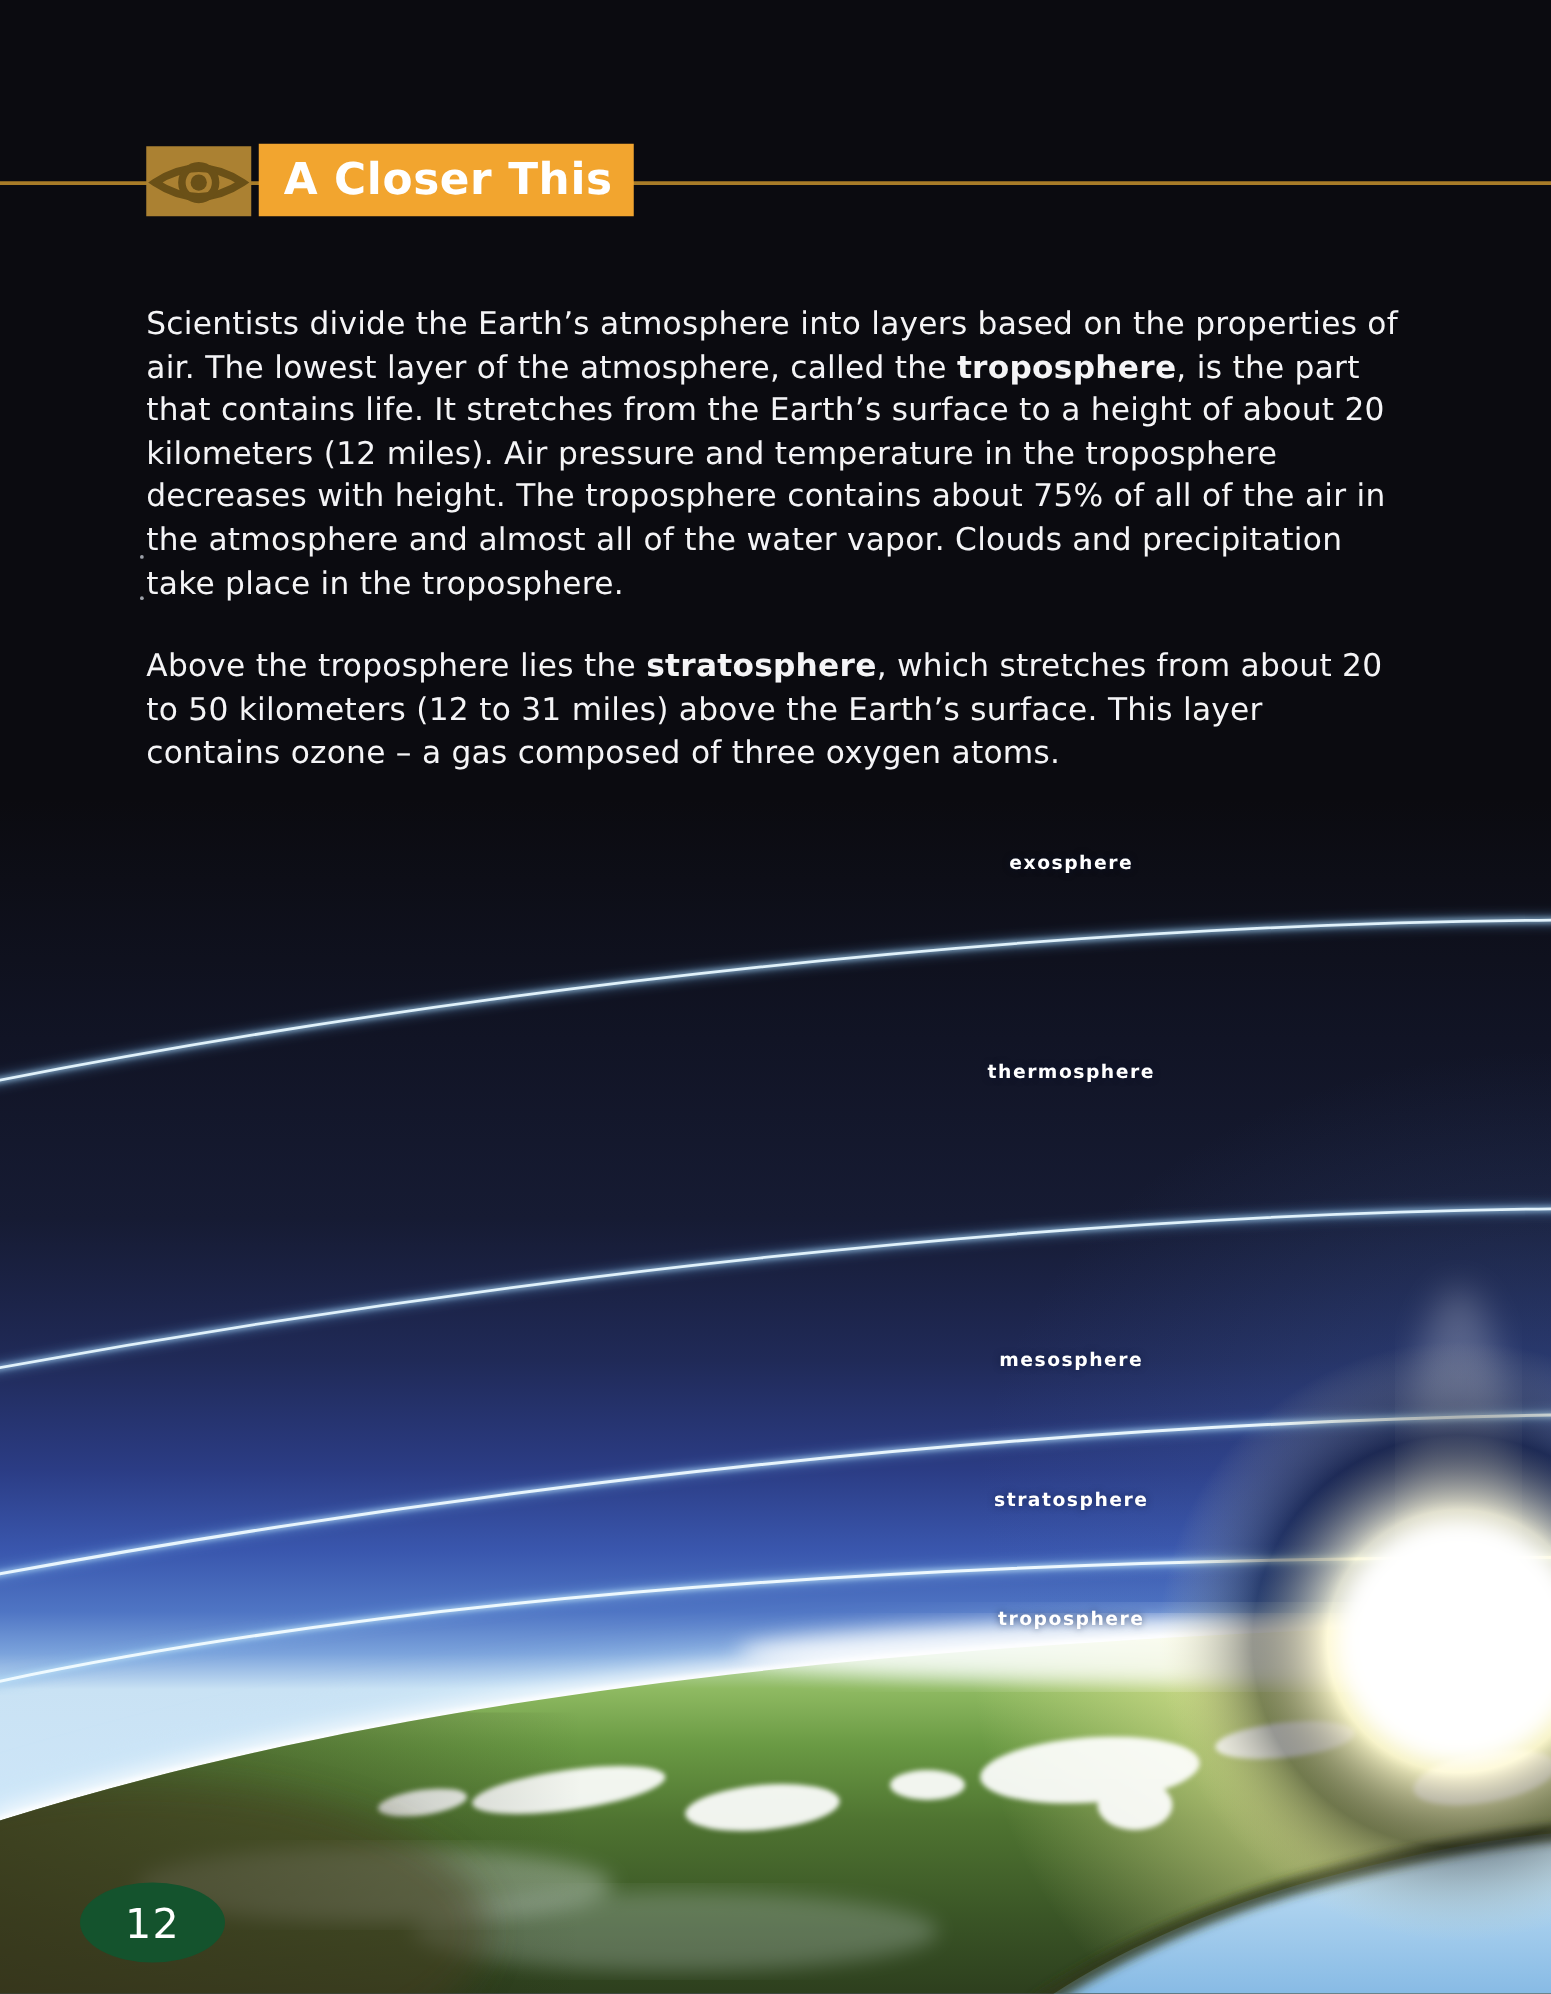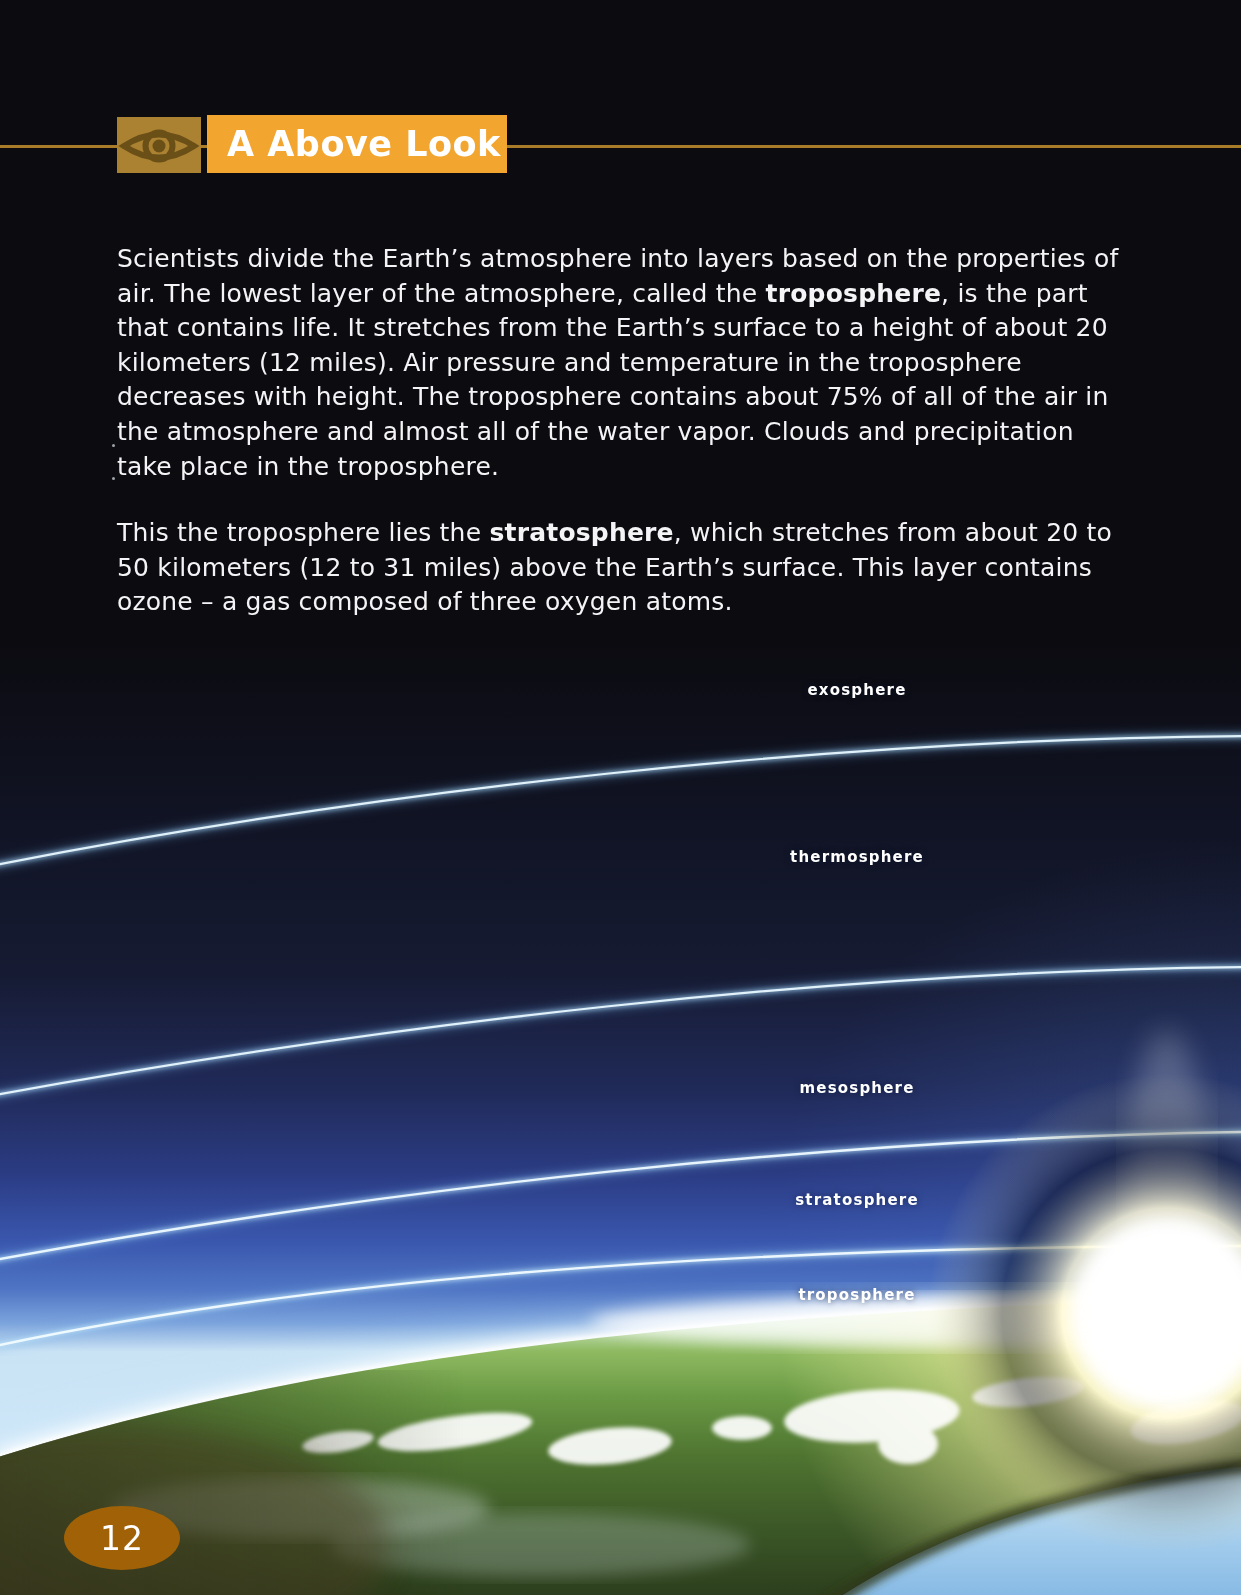--- a/index.html
+++ b/index.html
@@ -32,47 +32,47 @@
   .atmo{position:absolute;left:0;top:640px;width:1241px;height:955px;}
   .layer-label{
     position:absolute;transform:translate(-50%,-50%);
     color:#ffffff;font-size:15px;font-weight:700;letter-spacing:1.2px;white-space:nowrap;
     text-shadow:0 0 6px rgba(10,20,50,.55);
   }
   .star{position:absolute;width:3px;height:3px;border-radius:50%;background:#cfd4de;opacity:.75;}
   
   .page-num{
     position:absolute;left:64px;top:1506px;width:116px;height:64px;border-radius:50%;
-    background:#a16207;color:#ffffff;font-size:33px;font-weight:400;
+    background:#14532d;color:#ffffff;font-size:33px;font-weight:400;
     display:flex;align-items:center;justify-content:center;letter-spacing:1px;
   }
 </style>
 </head>
 <body>
 
 <div class="page">
 
   <div class="gold-rule"></div>
 
   <div class="eye-box">
     <svg width="82" height="50" viewBox="0 0 82 50" aria-hidden="true">
       <path d="M6,25 Q41,2 76,25 Q41,48 6,25 Z" fill="none" stroke="#6a5017" stroke-width="6" stroke-linejoin="miter"></path>
       <circle cx="41" cy="25" r="13.5" fill="none" stroke="#6a5017" stroke-width="6"></circle>
       <circle cx="41" cy="25" r="6.5" fill="#6a5017"></circle>
     </svg>
   </div>
 
   <div class="banner-box">
-    <span>A Above Look</span>
+    <span>A Closer This</span>
   </div>
 
 
   <div class="bodycopy">
     <p><span>Scientists divide the Earth’s atmosphere into layers based on the properties of air. The lowest layer of the atmosphere, called the </span><b>troposphere</b><span>, is the part that contains life. It stretches from the Earth’s surface to a height of about 20 kilometers (12 miles). Air pressure and temperature in the troposphere decreases with height. The troposphere contains about 75% of all of the air in the atmosphere and almost all of the water vapor. Clouds and precipitation take place in the troposphere.</span></p>
-    <p><span>This the troposphere lies the </span><b>stratosphere</b><span>, which stretches from about 20 to 50 kilometers (12 to 31 miles) above the Earth’s surface. This layer contains ozone – a gas composed of three oxygen atoms.</span></p>
+    <p><span>Above the troposphere lies the </span><b>stratosphere</b><span>, which stretches from about 20 to 50 kilometers (12 to 31 miles) above the Earth’s surface. This layer contains ozone – a gas composed of three oxygen atoms.</span></p>
   </div>
 
   <div class="star" style="left:112px;top:444px;"></div>
   <div class="star" style="left:112px;top:477px;"></div>
 
   <svg class="atmo" viewBox="0 0 1241 955" aria-hidden="true">
     <defs>
       <linearGradient id="skyGrad" x1="0" y1="0" x2="0" y2="1">
         <stop offset="0" stop-color="#0b0b10"></stop>
         <stop offset="0.20" stop-color="#111425"></stop>

